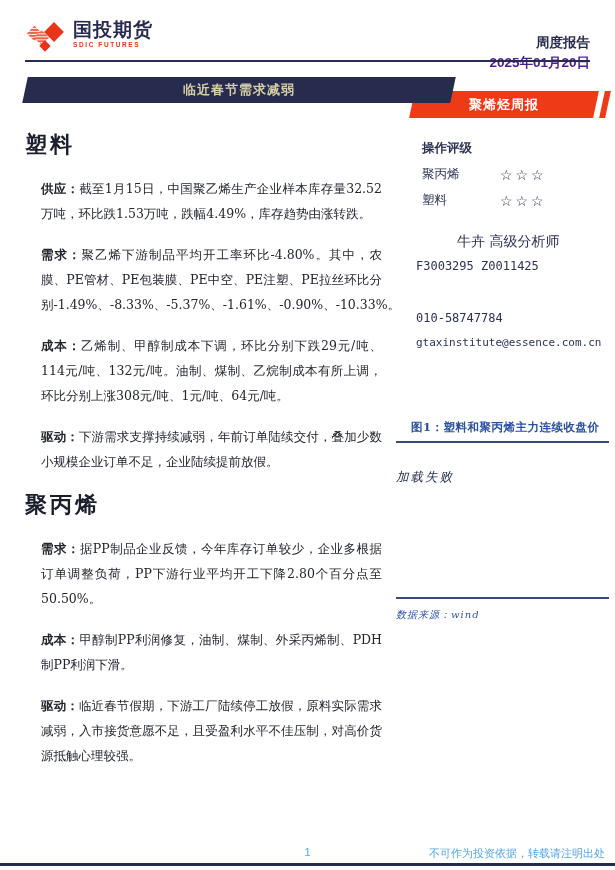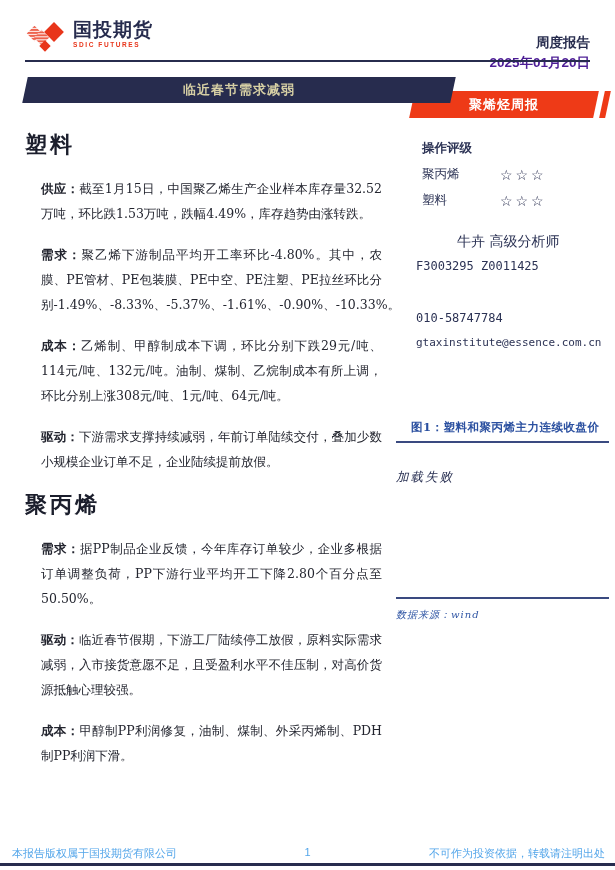--- a/index.html
+++ b/index.html
@@ -102,22 +102,22 @@
 
   <div class="left-col">
     <div class="sec-heading">塑料</div>
     <p class="para"><b>供应：</b><span>截至1月15日，中国聚乙烯生产企业样本库存量32.52万吨，环比跌1.53万吨，跌幅4.49%，库存趋势由涨转跌。</span></p>
     <p class="para"><b>需求：</b><span>聚乙烯下游制品平均开工率环比-4.80%。其中，农膜、PE管材、PE包装膜、PE中空、PE注塑、PE拉丝环比分别-1.49%、-8.33%、-5.37%、-1.61%、-0.90%、-10.33%。</span></p>
     <p class="para"><b>成本：</b><span>乙烯制、甲醇制成本下调，环比分别下跌29元/吨、114元/吨、132元/吨。油制、煤制、乙烷制成本有所上调，环比分别上涨308元/吨、1元/吨、64元/吨。</span></p>
     <p class="para"><b>驱动：</b><span>下游需求支撑持续减弱，年前订单陆续交付，叠加少数小规模企业订单不足，企业陆续提前放假。</span></p>
 
     <div class="sec-heading second">聚丙烯</div>
     <p class="para"><b>需求：</b><span>据PP制品企业反馈，今年库存订单较少，企业多根据订单调整负荷，PP下游行业平均开工下降2.80个百分点至50.50%。</span></p>
+    <p class="para"><b>成本：</b><span>甲醇制PP利润修复，油制、煤制、外采丙烯制、PDH制PP利润下滑。</span></p>
     <p class="para"><b>驱动：</b><span>临近春节假期，下游工厂陆续停工放假，原料实际需求减弱，入市接货意愿不足，且受盈利水平不佳压制，对高价货源抵触心理较强。</span></p>
-    <p class="para"><b>成本：</b><span>甲醇制PP利润修复，油制、煤制、外采丙烯制、PDH制PP利润下滑。</span></p>
   </div>
 
   <div class="right-col">
     <div class="rating-title">操作评级</div>
     <div class="rating-row">
       <span class="rating-label">聚丙烯</span>
       <span class="rating-stars">☆☆☆</span>
     </div>
     <div class="rating-row">
       <span class="rating-label">塑料</span>
@@ -134,18 +134,17 @@
   <div class="figure">
     <div class="figure-title">图1：塑料和聚丙烯主力连续收盘价</div>
     <div class="figure-rule"></div>
     <div class="figure-body">
       <span class="figure-placeholder">加载失败</span>
     </div>
     <div class="figure-rule"></div>
     <div class="figure-source">数据来源：wind</div>
   </div>
 
-  <div class="footer-left">本报告版权属于国投期货有限公司</div>
   <div class="footer-page">1</div>
   <div class="footer-right">不可作为投资依据，转载请注明出处</div>
   <div class="footer-rule"></div>
 
 </div>
 
 </body></html>

